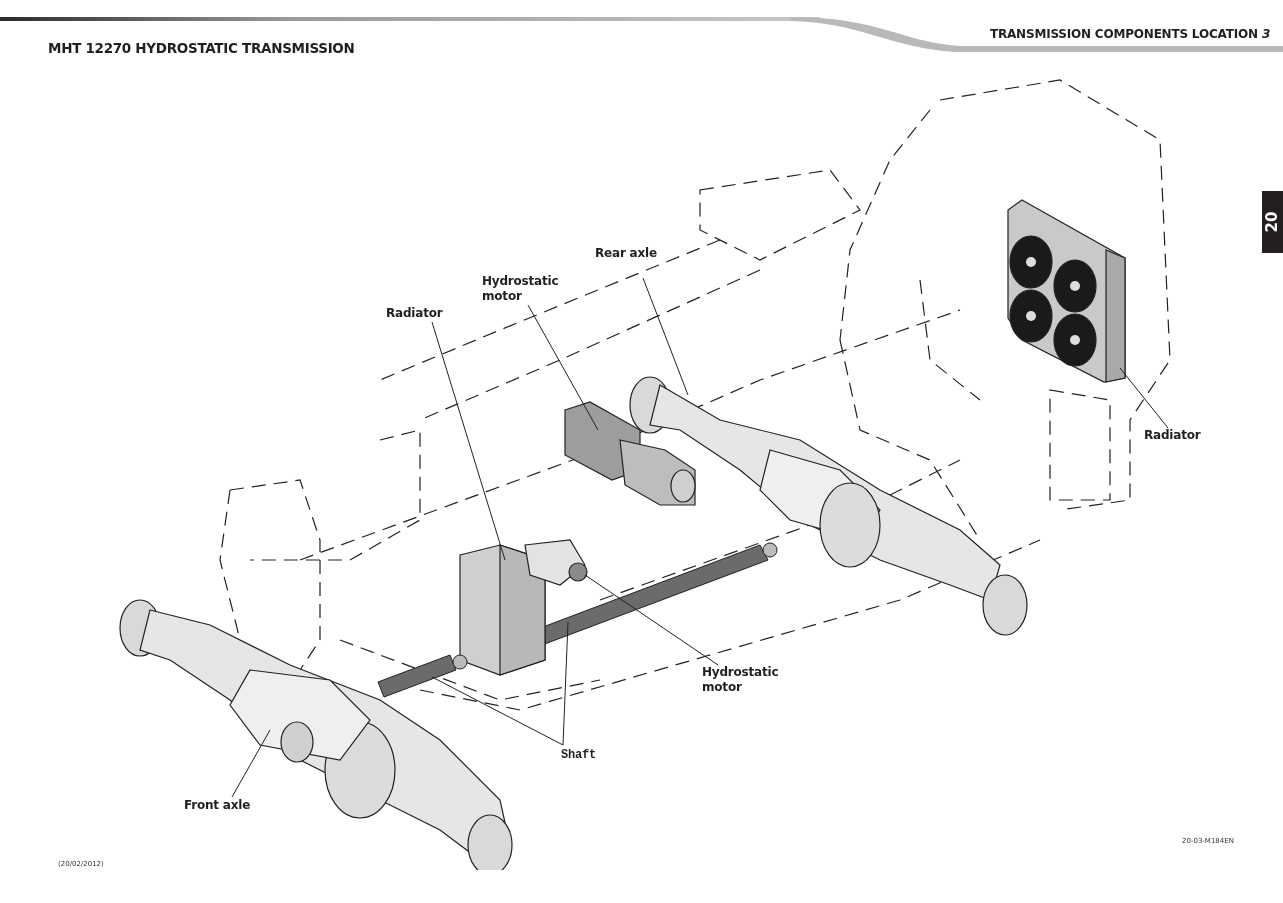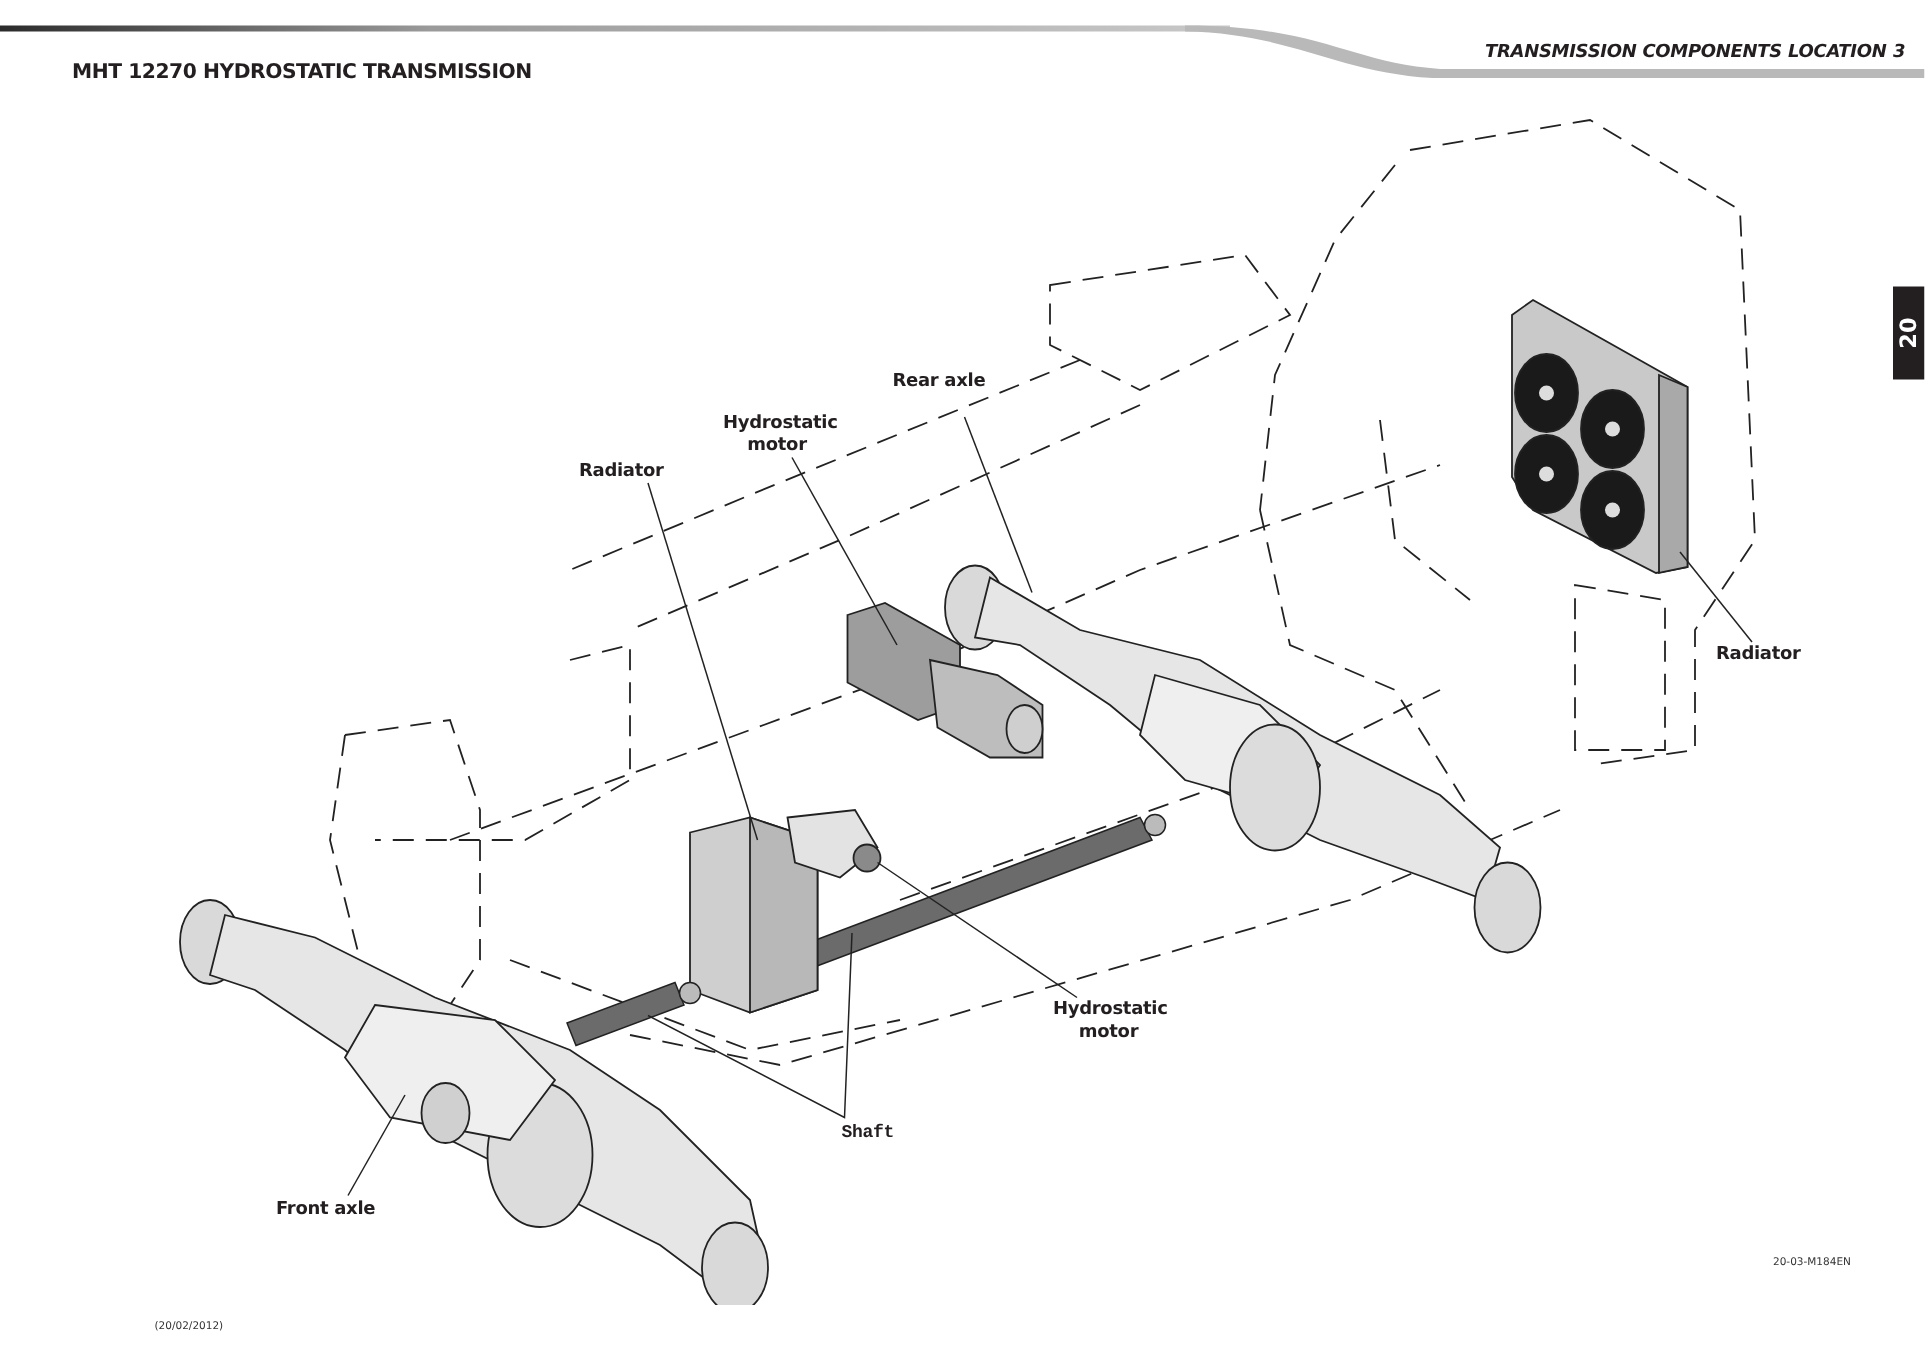--- a/index.html
+++ b/index.html
@@ -1,25 +1,25 @@
 <!DOCTYPE html>
 <html><head>
   <meta charset="utf-8">
   <style>
     html, body { margin: 0; padding: 0; background: #ffffff; }
     body { width: 1283px; height: 903px; position: relative; overflow: hidden; font-family: "DejaVu Sans", sans-serif; color: #231f20; }
     .header-band { position: absolute; left: 0; top: 0; width: 1283px; height: 60px; }
     .doc-title { position: absolute; left: 48px; top: 40px; font-size: 13.5px; font-weight: bold; letter-spacing: -0.3px; }
-    .section-title { position: absolute; left: 990px; top: 27px; font-size: 12px; font-weight: bold; font-style: italic; letter-spacing: -0.2px; }
+    .section-title { position: absolute; left: 990px; top: 27px; font-size: 12px; font-weight: bold; letter-spacing: -0.2px; }
     .page-number { position: absolute; left: 1262px; top: 27px; font-size: 12px; font-weight: bold; font-style: italic; }
     .chapter-tab { position: absolute; left: 1262px; top: 191px; width: 21px; height: 62px; background: #231f20; color: #fff; display: flex; align-items: center; justify-content: center; }
     .chapter-tab span { transform: rotate(-90deg); font-size: 15px; font-weight: bold; display: inline-block; }
     .illustration { position: absolute; left: 0; top: 60px; width: 1283px; height: 810px; }
-    .callout { position: absolute; font-size: 12px; font-weight: bold; text-align: center; line-height: 15px; letter-spacing: -0.2px; }
-    .footer-date { position: absolute; left: 58px; top: 880px; font-size: 7px; color: #333; margin-left: 45px; }
+    .callout { position: absolute; font-size: 12px; font-weight: bold; line-height: 15px; letter-spacing: -0.2px; }
+    .footer-date { position: absolute; left: 58px; top: 860px; font-size: 7px; color: #333; }
     .footer-ref { position: absolute; left: 1182px; top: 837px; font-size: 7px; color: #333; }
   </style>
 </head>
 <body>
 
 <svg class="header-band" viewBox="0 0 1283 60">
   <defs>
     <linearGradient id="bandGrad" x1="0" x2="1" y1="0" y2="0">
       <stop offset="0" stop-color="#2b2b2b"></stop>
       <stop offset="0.35" stop-color="#9a9a9a"></stop>

